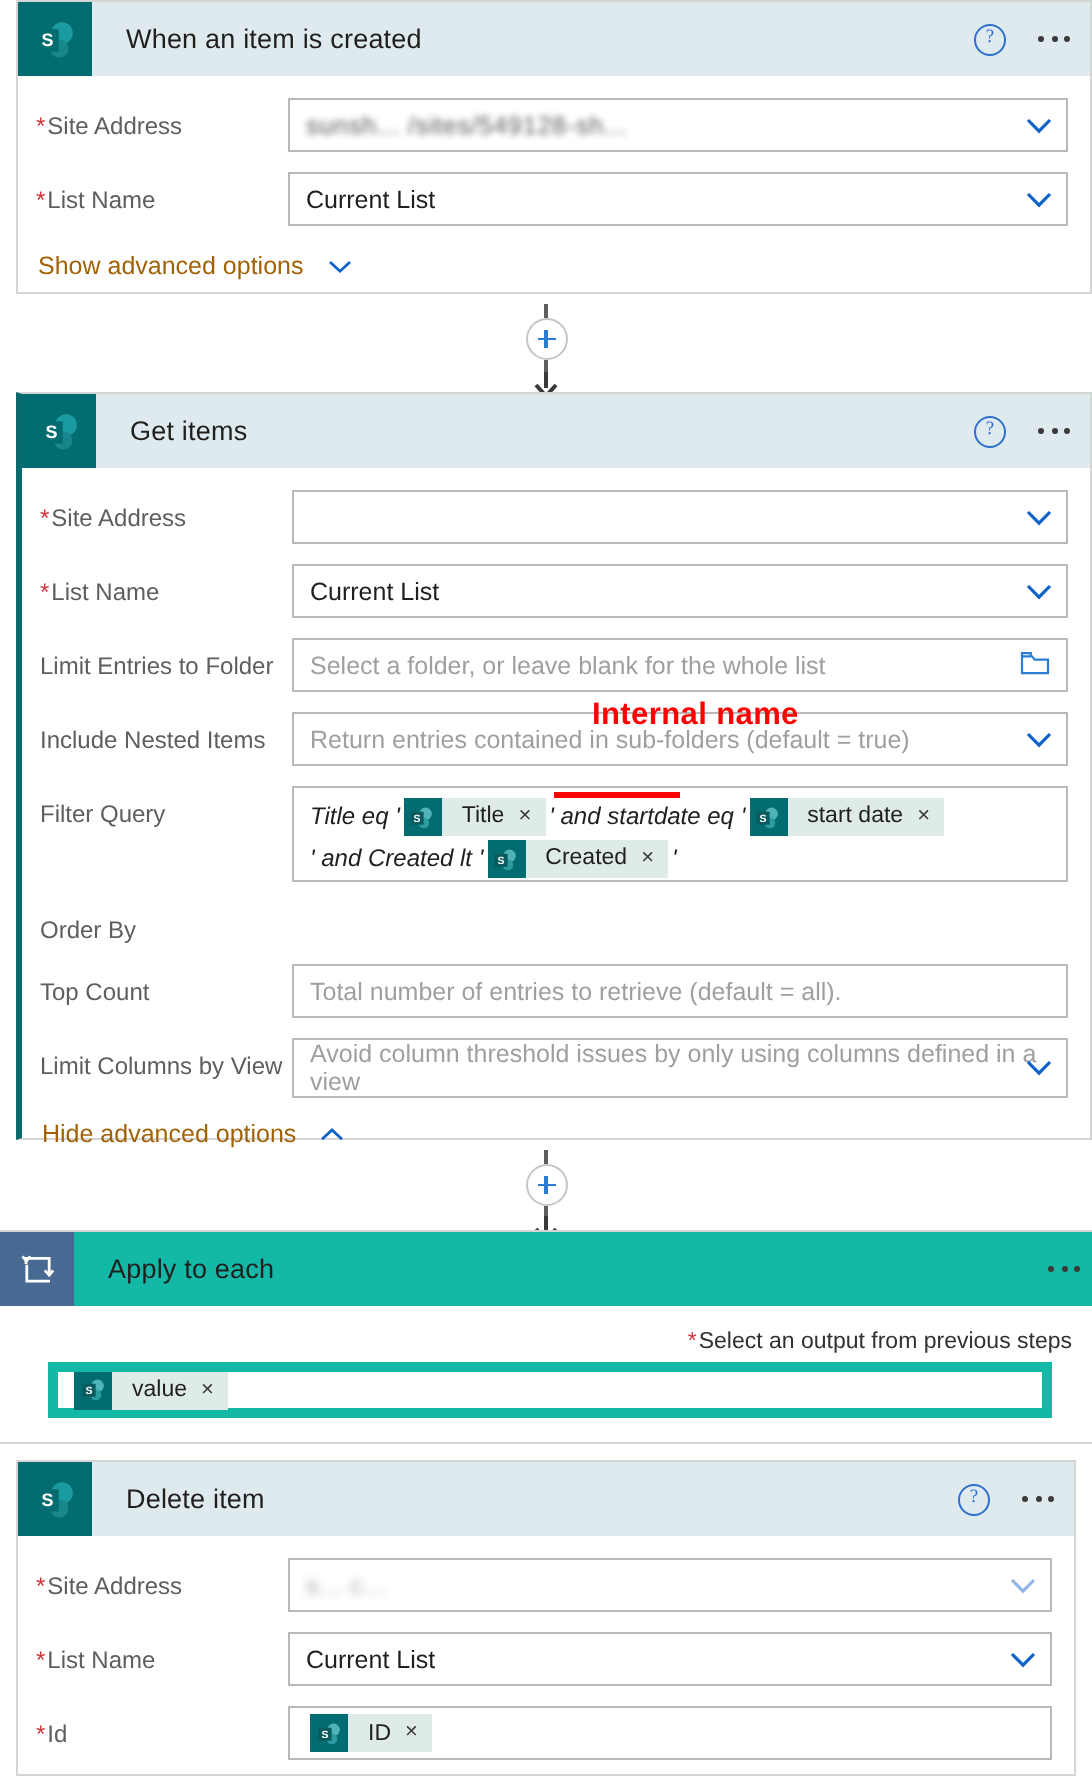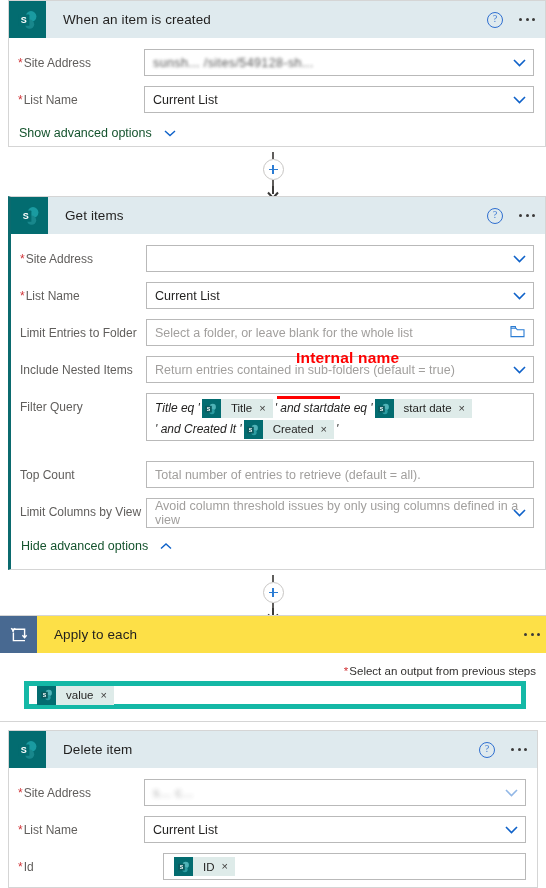--- a/index.html
+++ b/index.html
@@ -28,21 +28,21 @@
     border-left: 3px solid #0b6a6e;
   }
   .card-header {
     display: flex;
     align-items: center;
     height: 37px;
     background: #dfeaee;
     position: relative;
   }
   .card-header.loop {
-    background: #fde047;
+    background: #14b8a6;
   }
   .icon-block {
     width: 37px;
     height: 37px;
     flex: 0 0 37px;
     background: #036c70;
     display: flex;
     align-items: center;
     justify-content: center;
   }
@@ -93,21 +93,21 @@
   
   .sp-logo { display:block; }
 
   
   .card-body { padding: 11px 11px 10px 9px; }
   .row {
     display: flex;
     align-items: flex-start;
     margin-bottom: 10px;
   }
-  .row:last-child { margin-bottom: 3px; gap: 19px; }
+  .row:last-child { margin-bottom: 3px; }
   .lbl {
     width: 126px;
     flex: 0 0 126px;
     font-size: 12px;
     color: #605e5c;
     padding-top: 7px;
     line-height: 14px;
     white-space: nowrap;
   }
   .req { color: #d13438; margin-right: 1px; }
@@ -148,21 +148,21 @@
     opacity: .85;
   }
   .obscured.faint { opacity: .45; filter: blur(2.1px); }
   .obscured.vfaint { opacity: .3; filter: blur(2.6px); }
 
   
   .adv-link {
     display: flex;
     align-items: center;
     gap: 12px;
-    color: #14532d;
+    color: #a16207;
     font-size: 12.5px;
     margin-top: 13px;
     margin-left: 1px;
   }
 
   
   .tok {
     display: inline-flex;
     align-items: center;
     background: #deebe9;
@@ -430,20 +430,21 @@
               </svg>
           </span>
           <span class="tok-label">Created</span>
           <span class="tok-x">×</span>
         </span>
         <span class="qtext">'</span>
       </div>
     </div>
 
     <div class="row">
+      <div class="lbl">Order By</div>
     </div>
 
     <div class="row">
       <div class="lbl">Top Count</div>
       <div class="field">
         <span class="ph">Total number of entries to retrieve (default = all).</span>
       </div>
     </div>
 
     <div class="row">

